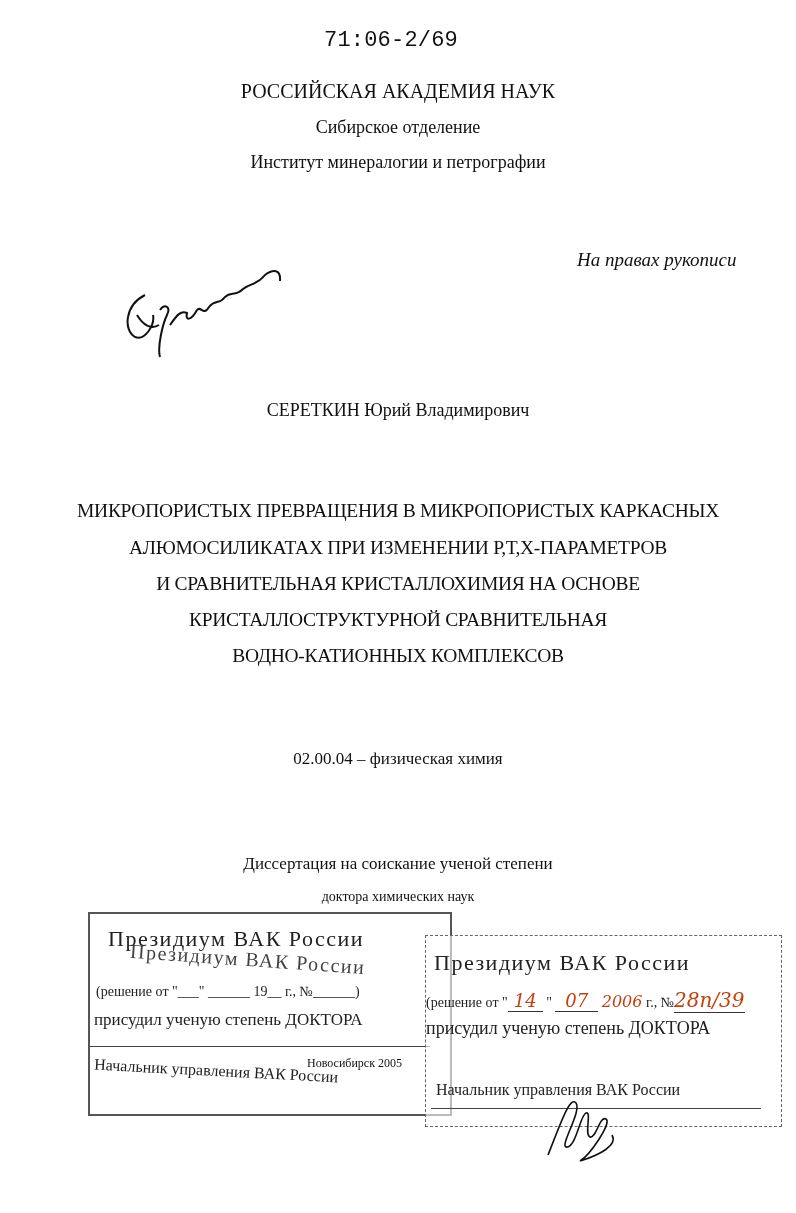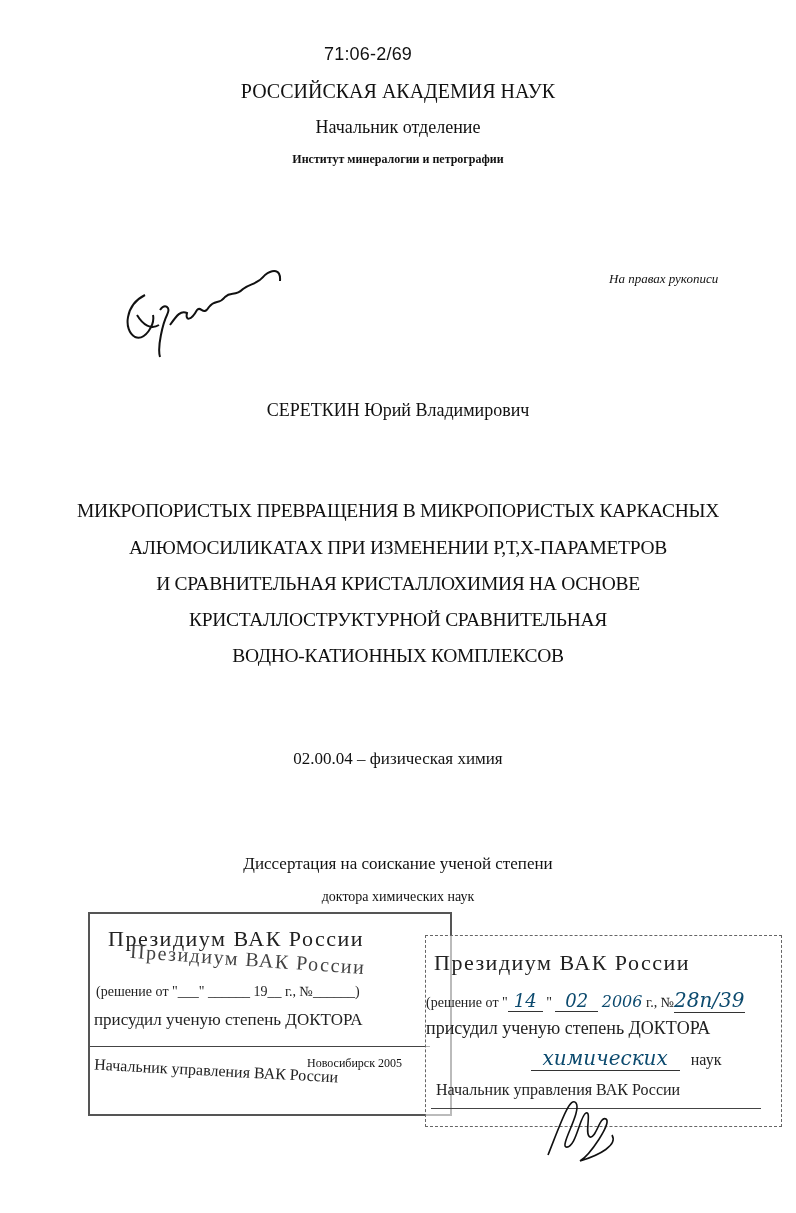--- a/index.html
+++ b/index.html
@@ -1,40 +1,40 @@
 <!DOCTYPE html>
 <html><head>
 <meta charset="utf-8">
 <style>
   html, body { margin:0; padding:0; background:#fff; }
   body { width:796px; height:1213px; position:relative; overflow:hidden; color:#111; font-family:"Liberation Serif", serif; }
   .abs { position:absolute; }
   .center { left:0; width:796px; text-align:center; }
-  .docnum { font-family:Liberation Sans, sans-serif; font-size:18px; left:324px; top:44px; letter-spacing:0.2px; }
+  .docnum { font-family:Liberation Mono, monospace; font-size:22px; left:324px; top:28px; letter-spacing:0.2px; }
   .org { font-size:20px; top:80px; }
   .branch { font-size:18px; top:117px; }
-  .inst { font-size:12px; top:152px;font-weight:bold; }
-  .rights { font-size:13px; font-style:italic; left:577px; top:271px;margin-left:32px; }
+  .inst { font-size:18px; top:152px; }
+  .rights { font-size:19px; font-style:italic; left:577px; top:249px; }
   .author { font-size:18px; top:400px; }
   .title-line { font-size:19.5px; letter-spacing:-0.3px; }
   .spec { font-size:17px; top:749px; }
   .diss1 { font-size:17px; top:854px; }
   .diss2 { font-size:14px; top:889px; }
   .stamp { border:2px solid #333;text-align:center; }
   .stamp-text { font-size:19px; letter-spacing:1.5px; color:#222; white-space:nowrap; }
   .stamp-small { font-size:14px; color:#222; white-space:nowrap; }
-  .hand { font-family:"DejaVu Serif", serif; font-style:italic; color:#0c4a6e; }
+  .hand { font-family:"DejaVu Serif", serif; font-style:italic; color:#c2410c; }
   .hr { position:absolute; height:1px; background:#444; }
 </style>
 </head>
 <body>
 
 <div class="abs docnum">71:06-2/69</div>
 <div class="abs center org">РОССИЙСКАЯ АКАДЕМИЯ НАУК</div>
-<div class="abs center branch">Начальник отделение</div>
+<div class="abs center branch">Сибирское отделение</div>
 <div class="abs center inst">Институт минералогии и петрографии</div>
 <div class="abs rights">На правах рукописи</div>
 
 <svg class="abs" style="left:115px;top:255px" width="175" height="110">
   <path d="M30 40 C10 50 8 75 20 82 C30 86 40 70 38 60 M22 60 C28 70 36 75 44 70 M45 55 C50 48 56 52 52 60 C48 68 42 92 45 102 M55 70 C62 60 66 55 72 58 C70 66 76 66 82 55 C86 50 88 62 94 52 C100 44 104 50 110 42 C116 36 120 42 128 34 C136 28 142 30 150 20 C158 14 166 14 165 26" fill="none" stroke="#111" stroke-width="2"></path>
 </svg>
 
 <div class="abs center author">СЕРЕТКИН Юрий Владимирович</div>
 
 <div class="abs center title-line" style="top:500px">МИКРОПОРИСТЫХ ПРЕВРАЩЕНИЯ В МИКРОПОРИСТЫХ КАРКАСНЫХ</div>
@@ -54,26 +54,22 @@
   <div class="abs stamp-small" style="left:4px;top:96px;font-size:17px">присудил ученую степень ДОКТОРА</div>
   <div class="hr" style="left:0;top:132px;width:340px"></div>
   <div class="abs stamp-small" style="left:4px;top:148px;font-size:16px;transform:rotate(3deg)">Начальник управления ВАК России</div>
 </div>
 
 <div class="abs" style="left:307px;top:1056px;font-size:12px">Новосибирск 2005</div>
 
 <div class="abs stamp" style="left:425px;top:935px;width:355px;height:190px;border:1px dashed #666;background:rgba(255,255,255,0.6)">
   <div class="abs stamp-text" style="left:8px;top:14px;font-size:22px">Президиум ВАК России</div>
   <div class="abs stamp-small" style="left:0;top:52px">
-    <span>(решение от "</span><span class="hand" style="font-size:18px;border-bottom:1px solid #333;padding:0 6px">14</span> " <span class="hand" style="font-size:18px;border-bottom:1px solid #333;padding:0 10px">02</span> <span class="hand" style="font-size:16px">2006</span> <span>г., №</span><span class="hand" style="font-size:20px;border-bottom:1px solid #333">28п/39</span>
+    <span>(решение от "</span><span class="hand" style="font-size:18px;border-bottom:1px solid #333;padding:0 6px">14</span> " <span class="hand" style="font-size:18px;border-bottom:1px solid #333;padding:0 10px">07</span> <span class="hand" style="font-size:16px">2006</span> <span>г., №</span><span class="hand" style="font-size:20px;border-bottom:1px solid #333">28п/39</span>
   </div>
   <div class="abs stamp-small" style="left:0;top:82px;font-size:18px">присудил ученую степень ДОКТОРА</div>
-  <div class="abs" style="left:100px;top:110px;width:200px;font-size:20px">
-    <span class="hand" style="border-bottom:1px solid #333;padding:0 12px">химических</span>
-    <span class="stamp-small" style="font-size:16px;margin-left:6px">наук</span>
-  </div>
   <div class="abs stamp-small" style="left:10px;top:145px;font-size:16px">Начальник управления ВАК России</div>
   <div class="hr" style="left:5px;top:172px;width:330px"></div>
 </div>
 
 <svg class="abs" style="left:540px;top:1085px" width="90" height="80">
   <path d="M8 70 C20 40 30 10 36 18 C42 26 20 60 26 62 C36 64 40 30 46 28 C52 26 44 50 50 52 C56 54 60 30 66 34 C72 38 50 70 40 76 C60 70 78 60 72 50" fill="none" stroke="#111" stroke-width="1.6"></path>
 </svg>
 
 </body></html>

